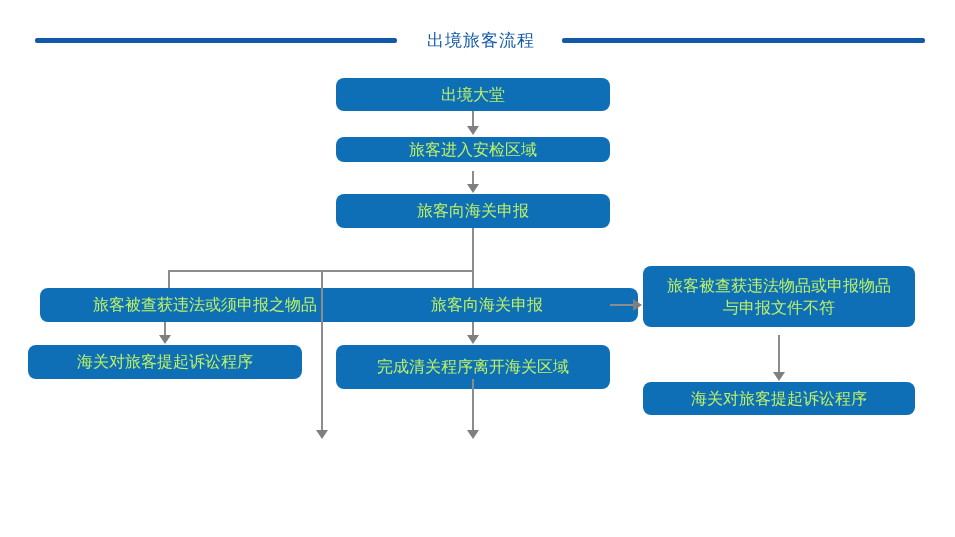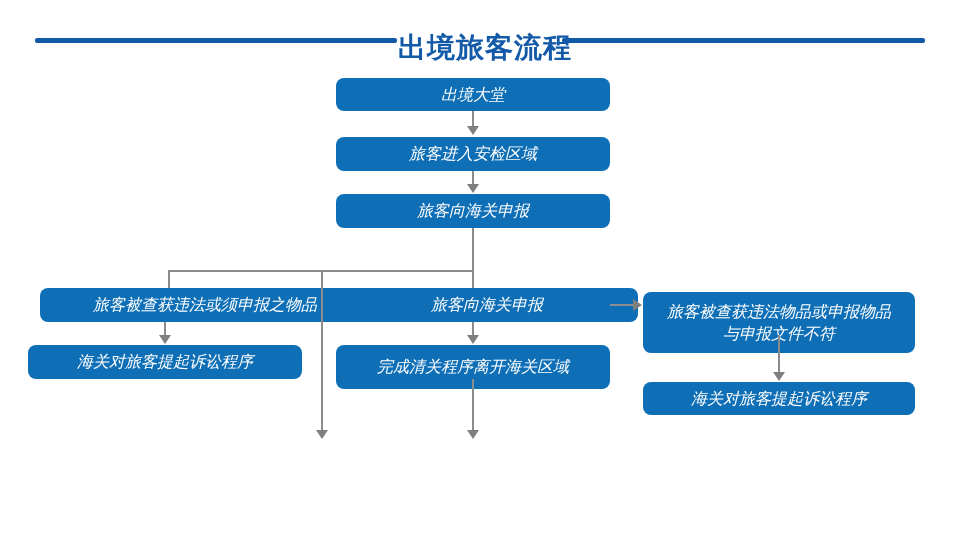--- a/index.html
+++ b/index.html
@@ -23,41 +23,40 @@
     border-radius: 2px;
   }
   .rule-left  { left: 35px;  top: 38px; width: 362px; }
   .rule-right { left: 562px; top: 38px; width: 363px; }
   .page-title {
     position: absolute;
     left: 398px;
     top: 29px;
     width: 166px;
     text-align: center;
-    font-size: 28px;
-    font-weight: bold;
+    font-size: 17px;
+    font-weight: normal;
     color: var(--title-blue, #1259A8);
     letter-spacing: 1px;
     white-space: nowrap;
   }
   
   .node {
     position: absolute;
     background: var(--box-blue, #0E6FB7);
-    color: #ffffff;
+    color: #bef264;
     border-radius: 8px;
     display: flex;
     align-items: center;
     justify-content: center;
     text-align: center;
     font-size: 16px;
     line-height: 1.35;
     box-sizing: border-box;
     padding: 2px 8px;
-    font-style: italic;
   }
   .node.two-line { padding: 4px 22px; }
   
   .stem-v {
     position: absolute;
     width: 2px;
     background: var(--line-gray, #8C8C8C);
   }
   .stem-h {
     position: absolute;
@@ -84,42 +83,42 @@
 
 <div class="canvas">
 
   <div class="title-rule rule-left"></div>
   <div class="page-title">出境旅客流程</div>
   <div class="title-rule rule-right"></div>
 
   <div class="node" style="left:336px;top:78px;width:274px;height:33px">
     <span>出境大堂</span>
   </div>
-  <div class="node" style="left:336px;top:137px;width:274px;height:34px">
+  <div class="node" style="left:336px;top:137px;width:274px;height:25px">
     <span>旅客进入安检区域</span>
   </div>
   <div class="node" style="left:336px;top:194px;width:274px;height:34px">
     <span>旅客向海关申报</span>
   </div>
 
   <div class="node" style="left:40px;top:288px;width:330px;height:34px">
     <span>旅客被查获违法或须申报之物品</span>
   </div>
   <div class="node" style="left:28px;top:345px;width:274px;height:34px">
     <span>海关对旅客提起诉讼程序</span>
   </div>
 
   <div class="node" style="left:336px;top:288px;width:302px;height:34px">
     <span>旅客向海关申报</span>
   </div>
   <div class="node" style="left:336px;top:345px;width:274px;height:44px">
     <span>完成清关程序离开海关区域</span>
   </div>
 
-  <div class="node two-line" style="left:643px;top:292px;width:272px;height:61px">
+  <div class="node two-line" style="left:643px;top:266px;width:272px;height:61px">
     <span>旅客被查获违法物品或申报物品与申报文件不符</span>
   </div>
   <div class="node" style="left:643px;top:382px;width:272px;height:33px">
     <span>海关对旅客提起诉讼程序</span>
   </div>
 
 
   <div class="stem-v" style="left:472px;top:111px;height:16px"></div>
   <div class="arrow-down" style="left:467px;top:126px"></div>
 

